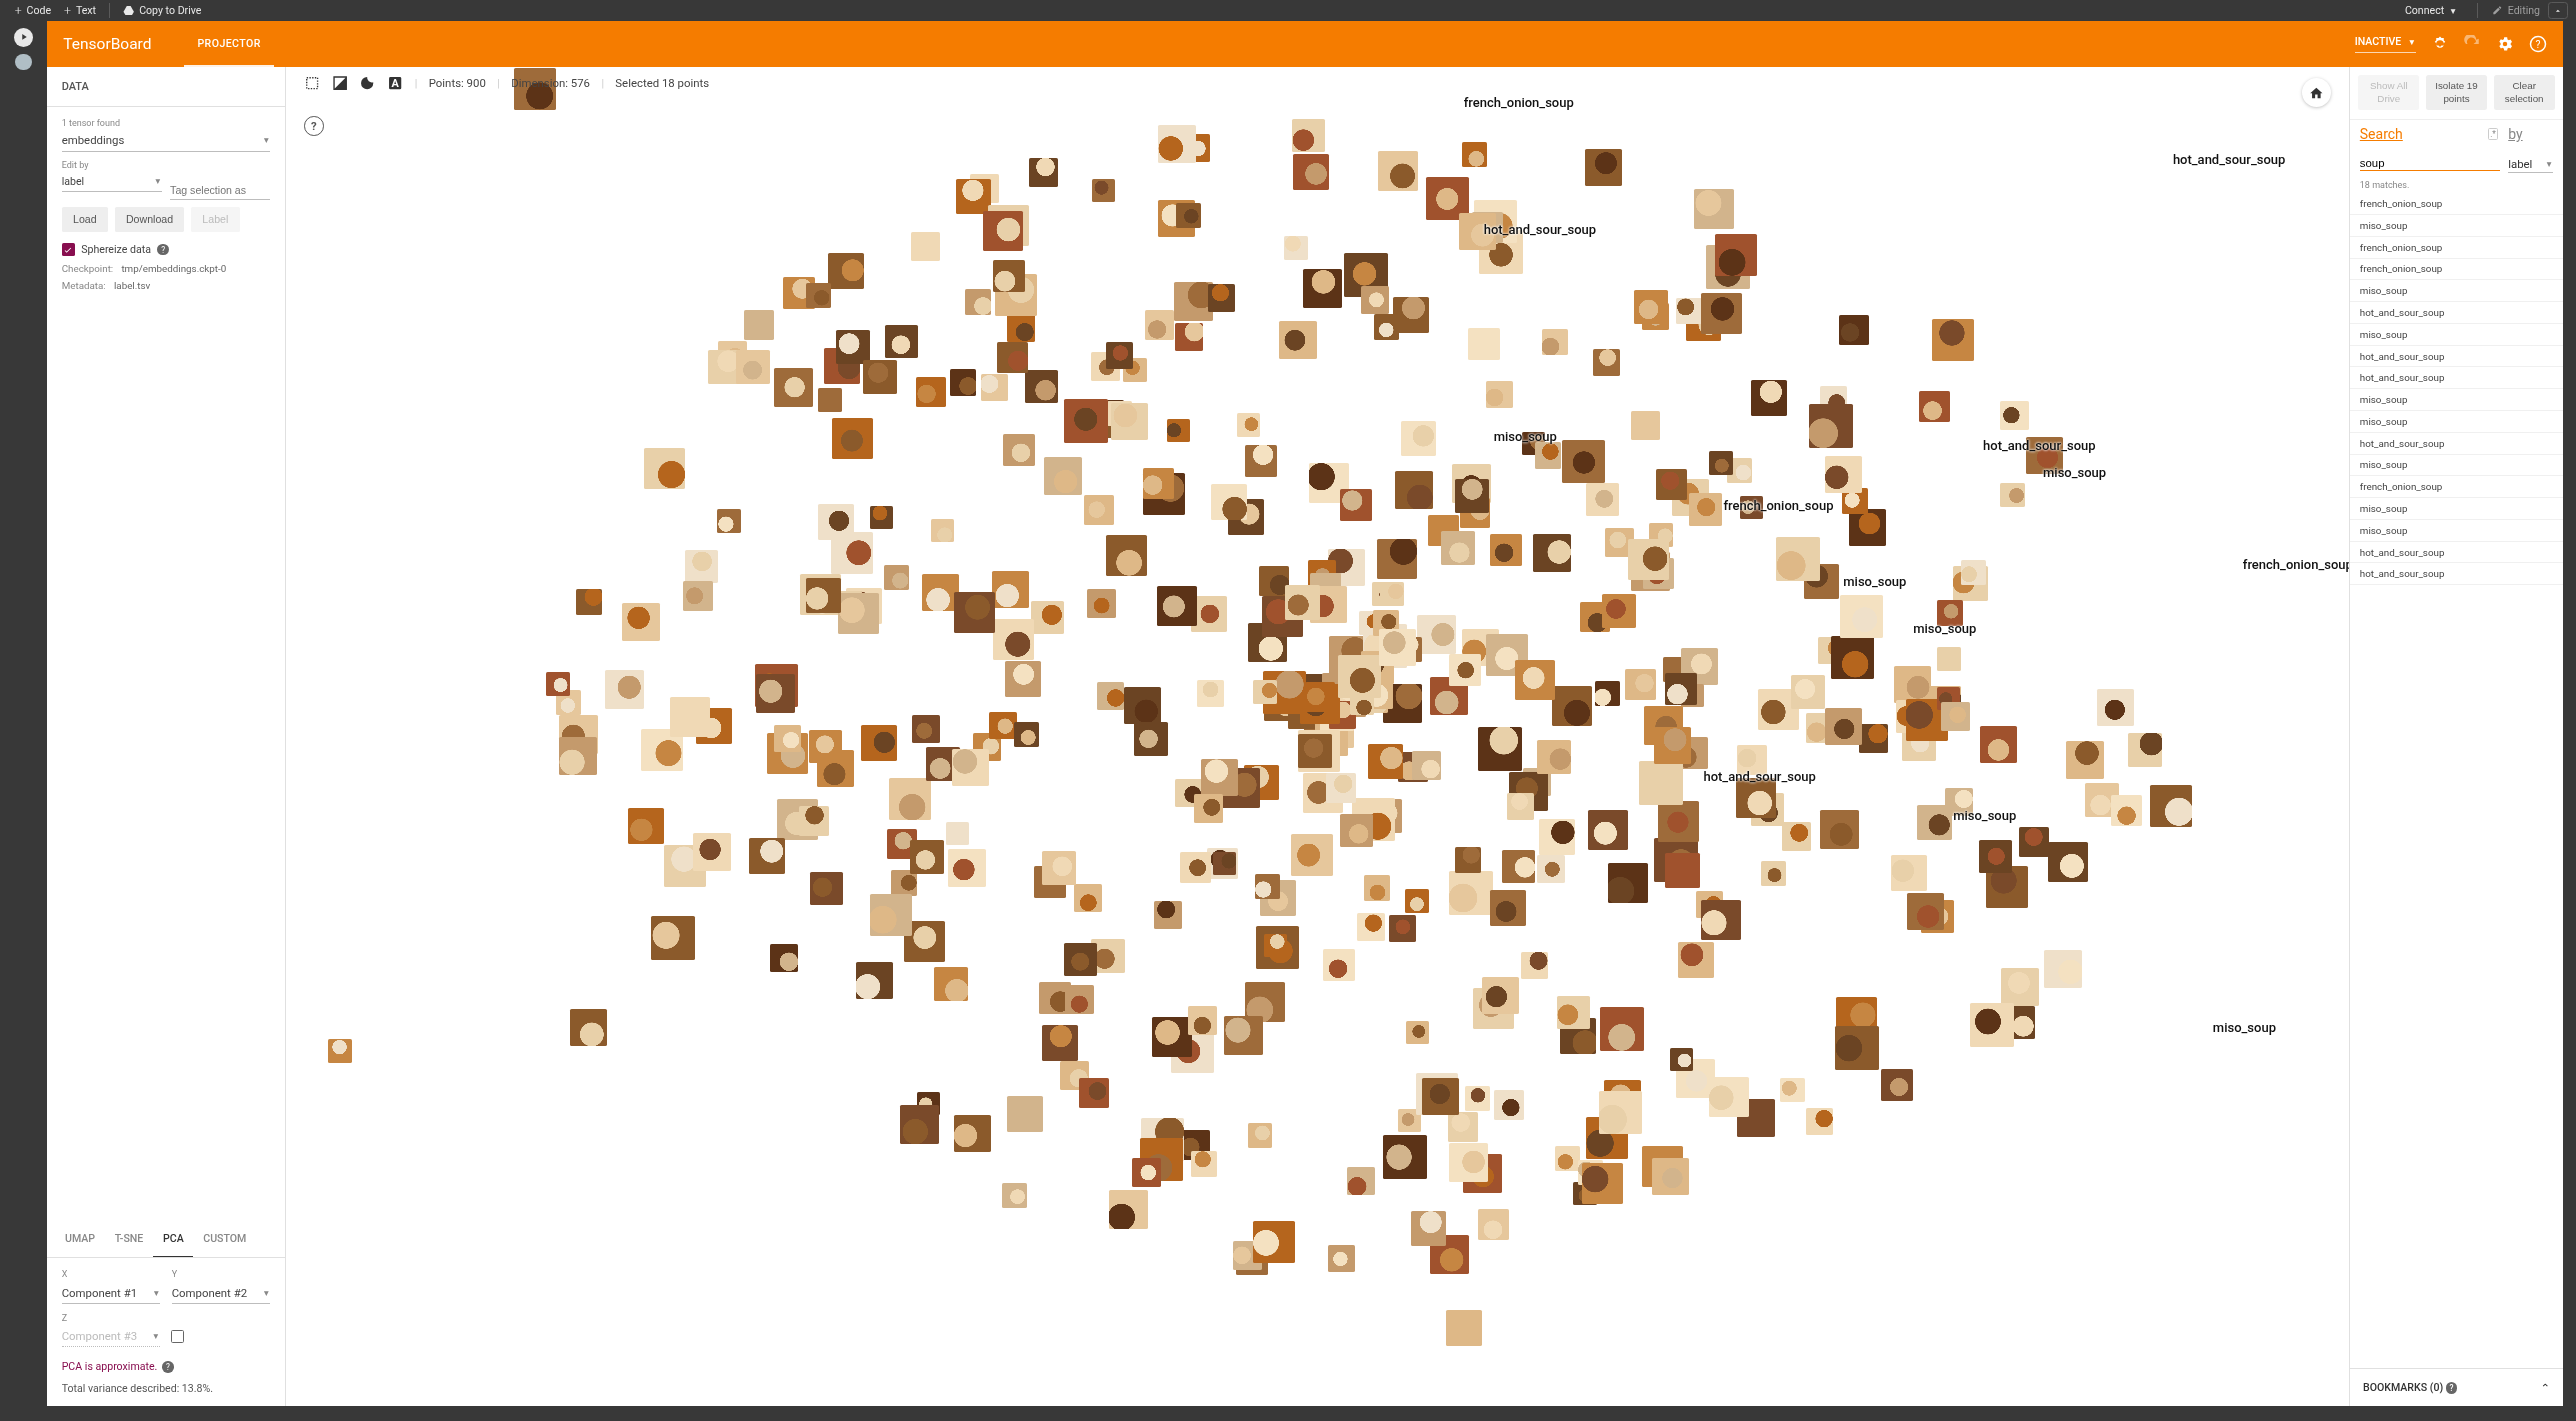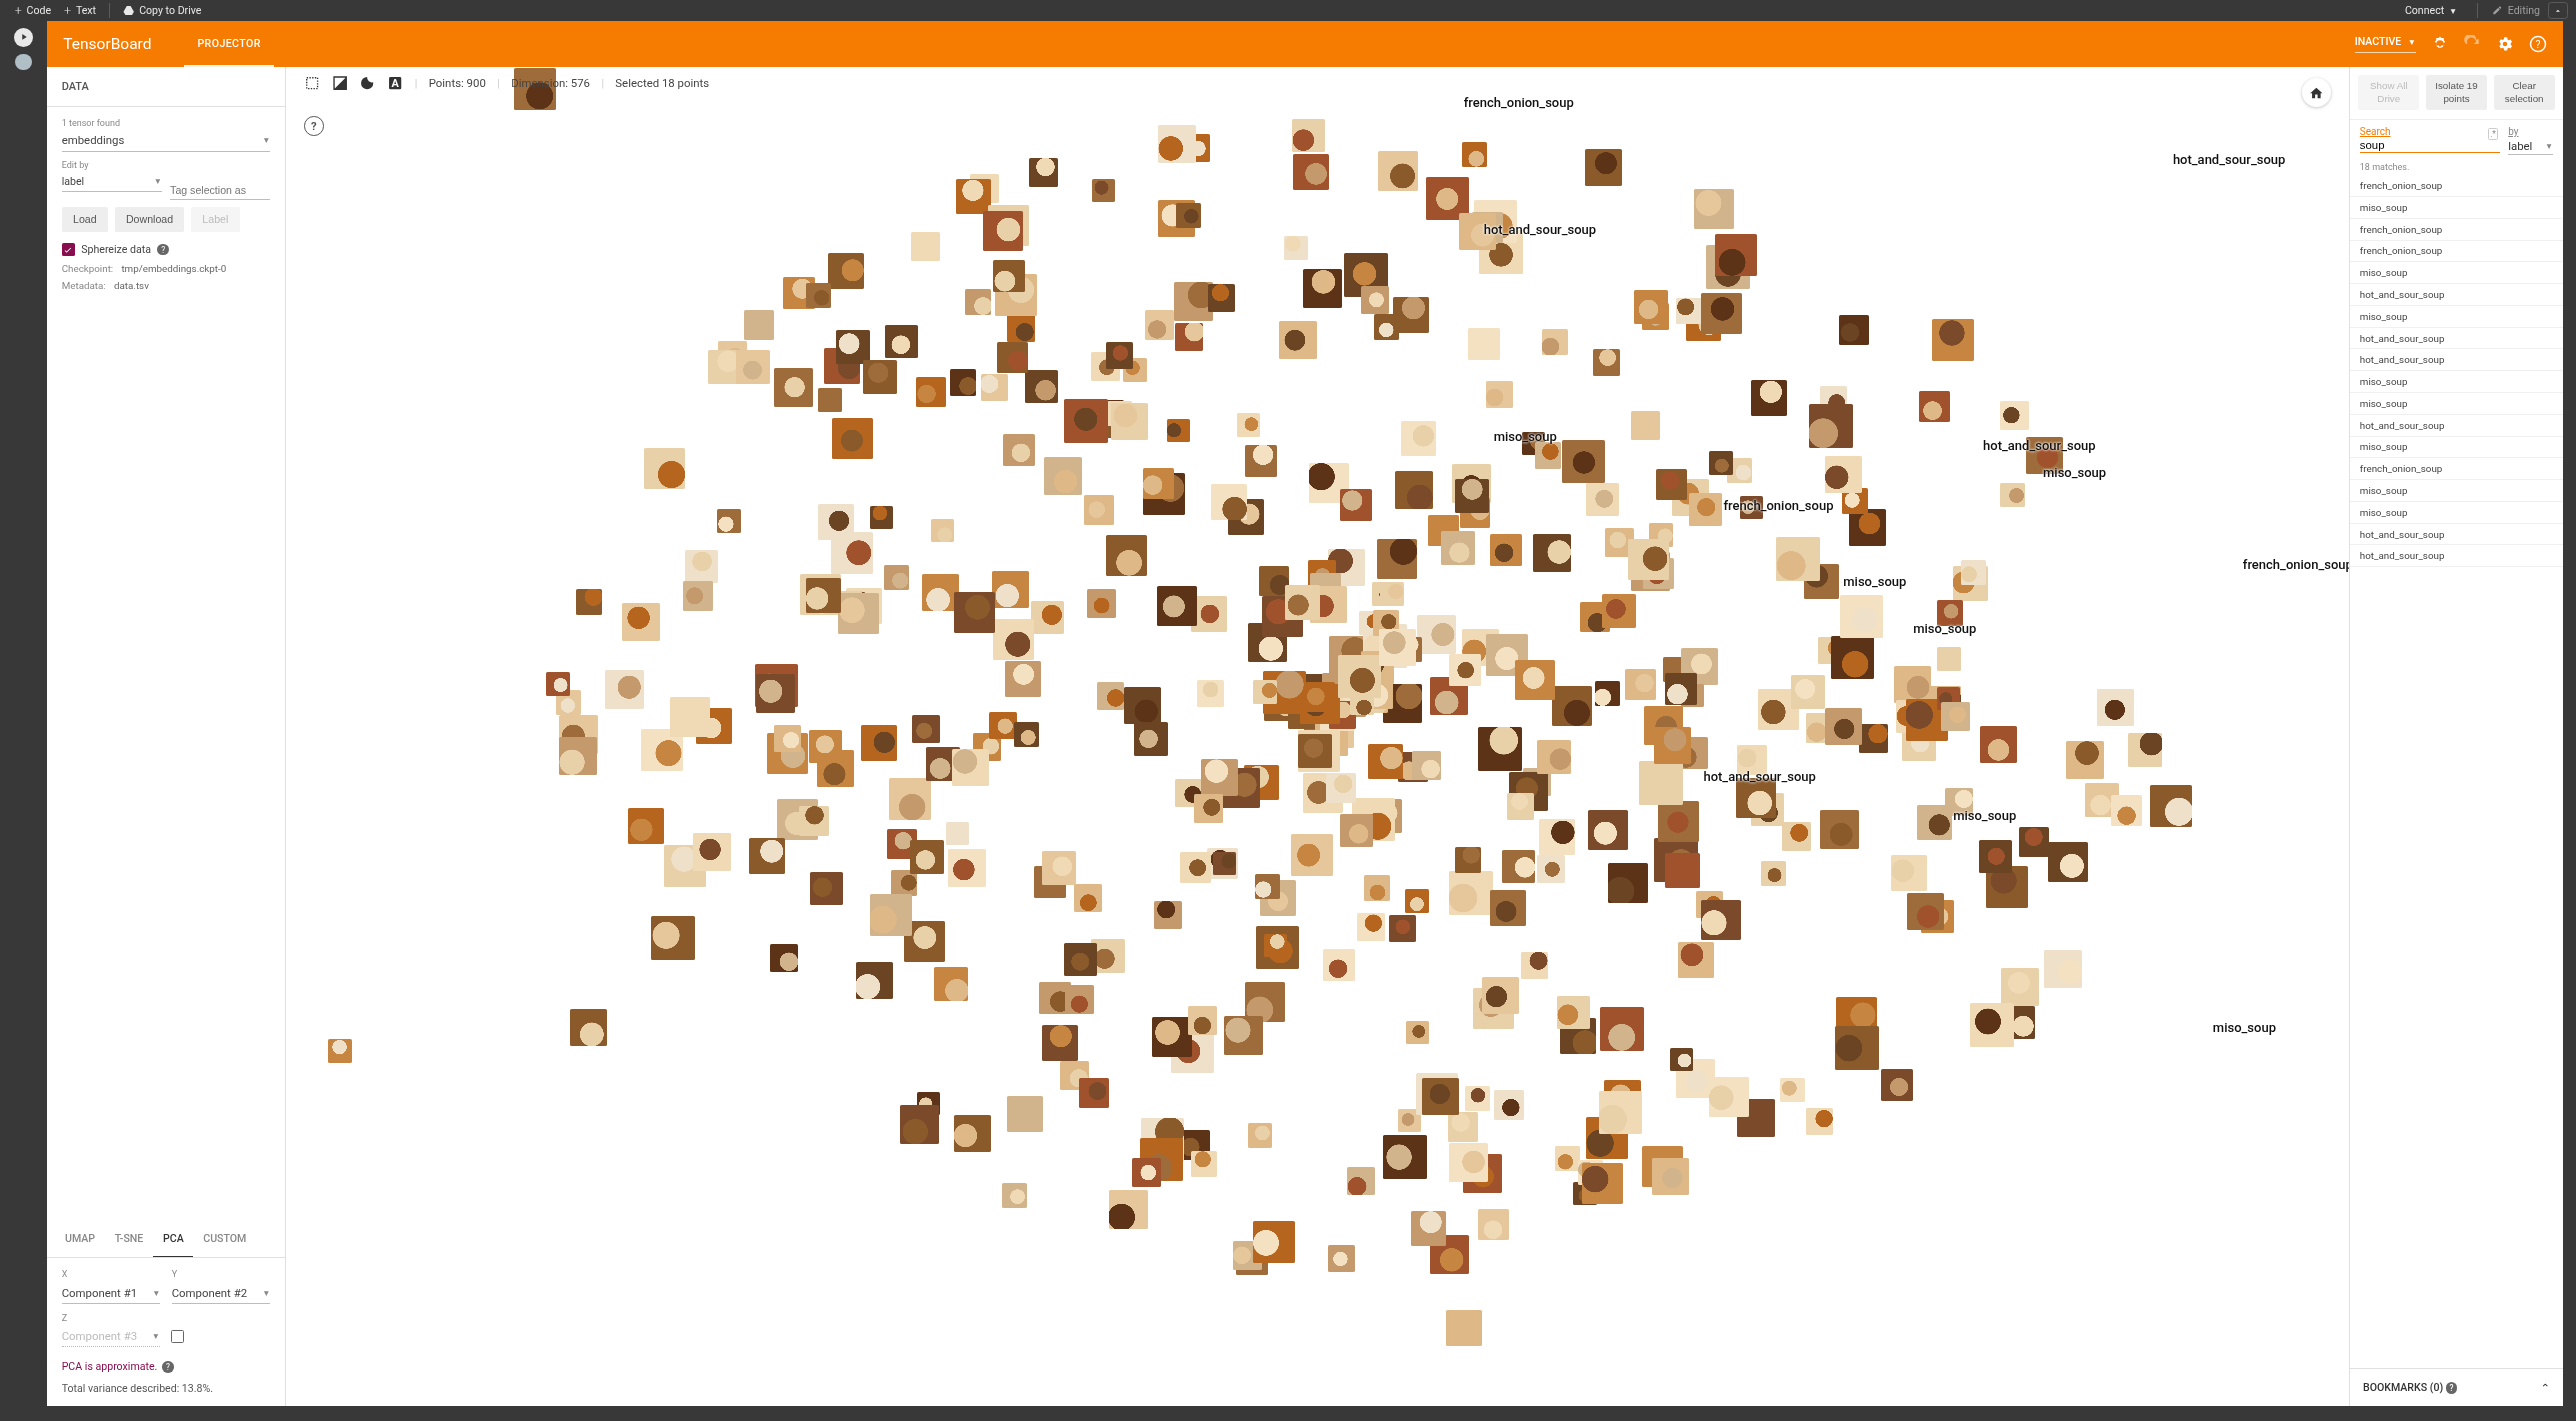--- a/index.html
+++ b/index.html
@@ -77,21 +77,21 @@
 .pt-label { position: absolute; font-size: 13px; font-weight: 500; color: #111; white-space: nowrap; text-shadow: 0 0 2.5px #fff, 0 0 2.5px #fff; pointer-events: none; }
 
 
 .right-panel { width: 214px; border-left: 0.8px solid #e0e0e0; display: flex; flex-direction: column; overflow: hidden; }
 .action-row { display: flex; gap: 6.5px; padding: 8.2px; border-bottom: 0.8px solid #eee; }
 .act-btn { flex: 1; background: #eeeeee; border: none; border-radius: 2.5px; padding: 4.9px 3.3px; font-size: 9.8px; color: #555; cursor: pointer; text-align: center; line-height: 1.3; }
 .act-btn.disabled { color: #bbb; background: #f5f5f5; }
 .search-row { padding: 6.5px 9.8px 3.3px; display: flex; gap: 8.2px; }
 .sfield { flex: 1; }
 .sfield.narrow { flex: 0 0 45px; }
-.sfield .lbl { font-size: 10px; color: #f57c00; margin-bottom: 0; text-decoration: underline; }
+.sfield .lbl { font-size: 14px; color: #f57c00; margin-bottom: 13px; text-decoration: underline; }
 .sfield.narrow .lbl { color: #888; }
 .sinput { width: 100%; border: none; border-bottom: 1.6px solid #f57c00; font-size: 11.4px; padding: 1.6px 0; outline: none; }
 .by-sel { border-bottom: 0.8px solid #bdbdbd; font-size: 11.4px; padding: 1.6px 0; display: flex; justify-content: space-between; align-items: center; cursor: pointer; }
 .regex-dot { position: relative; }
 .regex-dot::after { content: ".*"; position: absolute; right: 1.6px; top: 1.6px; font-size: 8.2px; color: #888; border: 0.8px solid #ccc; padding: 0 1.6px; border-radius: 1.6px; }
 .matches { font-size: 9px; color: #888; padding: 3.3px 9.8px; }
 .results { overflow-y: auto; flex: 1; }
 .result-item { padding: 4.9px 9.8px; font-size: 9.8px; color: #444; border-bottom: 0.8px solid #f0f0f0; cursor: pointer; }
 .bookmarks { border-top: 0.8px solid #e0e0e0; padding: 11.4px 13px; display: flex; justify-content: space-between; align-items: center; font-size: 10.6px; font-weight: 500; cursor: pointer; }
 .bookmarks .chev { font-size: 11.4px; }
@@ -206,21 +206,21 @@
                 </div>
               <span>Sphereize data</span>
               <span class="help-circle">?</span>
             </div>
             <div class="meta-row">
                 <span class="label">Checkpoint:</span>
                 <span>tmp/embeddings.ckpt-0</span>
               </div>
             <div class="meta-row">
                 <span class="label">Metadata:</span>
-                <span>data.tsv</span>
+                <span>label.tsv</span>
               </div>
           </div>
 
           <div style="flex:1"></div>
 
           <div class="method-tabs">
             <div class="mtab">UMAP</div>
             <div class="mtab">T-SNE</div>
             <div class="mtab active">PCA</div>
             <div class="mtab">CUSTOM</div>

